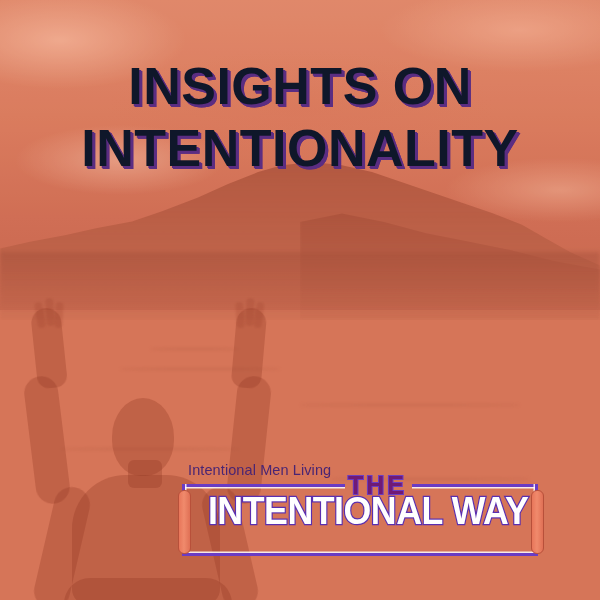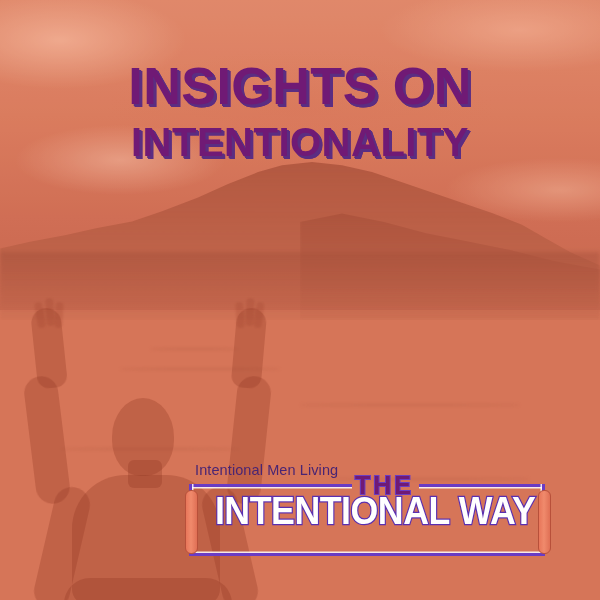--- a/index.html
+++ b/index.html
@@ -154,37 +154,37 @@
   
   .title-block {
     position: absolute;
     left: 0; top: 60px;
     width: 600px;
     text-align: center;
     z-index: 30;
   }
   .title-line {
     display: block;
-    color: #701a75;
+    color: #0f172a;
     font-weight: 700;
     letter-spacing: 0.5px;
     line-height: 1.0;
     text-shadow:
        3px 3px 0 #5b2d82,
        3px 3px 0 #5b2d82,
        2px 2px 0 #5b2d82;
     white-space: nowrap;
   }
   .title-line-1 { font-size: 52px; }
-  .title-line-2 { font-size: 40px; margin-top: 10px; text-align: center; }
+  .title-line-2 { font-size: 52px; margin-top: 10px; text-align: center; }
 
   
   .logo {
     position: absolute;
-    left: 187px; top: 462px;
+    left: 180px; top: 462px;
     width: 340px; height: 100px;
     z-index: 30;
   }
   .logo-tagline {
     position: absolute;
     left: 8px; top: 0px;
     font-size: 14.5px;
     color: #4a2573;
     font-weight: 400;
     letter-spacing: 0.1px;

